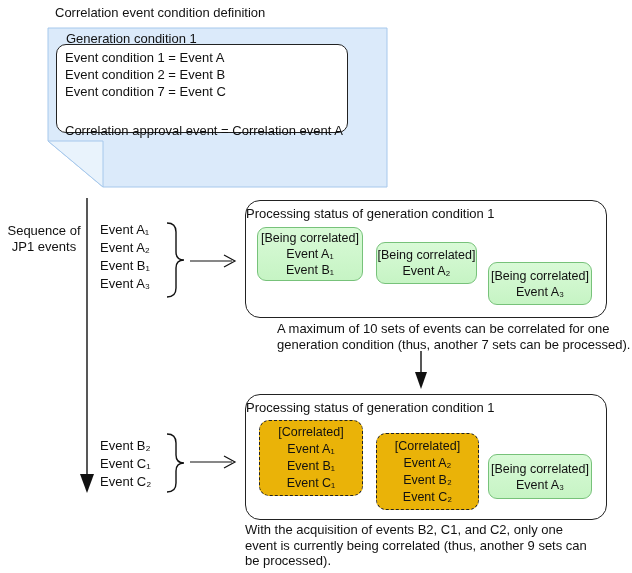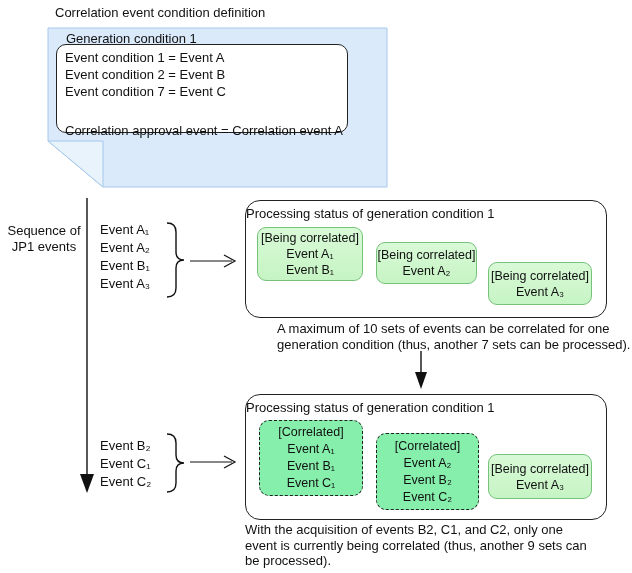--- a/index.html
+++ b/index.html
@@ -19,21 +19,21 @@
   .evlist1{left:100px;top:221px;}
   .evlist2{left:100px;top:437px;}
   .pbox{background:#fff;border:1.5px solid #222;border-radius:15px;box-sizing:border-box;}
   .pbox1{left:245px;top:200px;width:362px;height:118px;}
   .pbox2{left:245px;top:394px;width:362px;height:126px;}
   .pbox-title{width:100%;text-align:left;padding-top:5px;white-space:nowrap;}
   .set{display:flex;flex-direction:column;justify-content:center;text-align:center;
        box-sizing:border-box;font-size:12.5px;line-height:16px;}
   .set div{white-space:nowrap;}
   .gset{background:linear-gradient(#d9fad7,#c6f4c4);border:1.5px solid #77c27a;border-radius:9px;}
-  .dset{background:#86efac;border:1.6px dashed #222;border-radius:10px;line-height:17px;}
+  .dset{background:#eab308;border:1.6px dashed #222;border-radius:10px;line-height:17px;}
   .caption{line-height:15.5px;}
   .caption div{white-space:nowrap;}
   .cap1{left:245px;top:321px;margin-left:32px;}
   .cap2{left:245px;top:522px;}
 </style>
 </head>
 <body>
 
 <div class="canvas">
 

